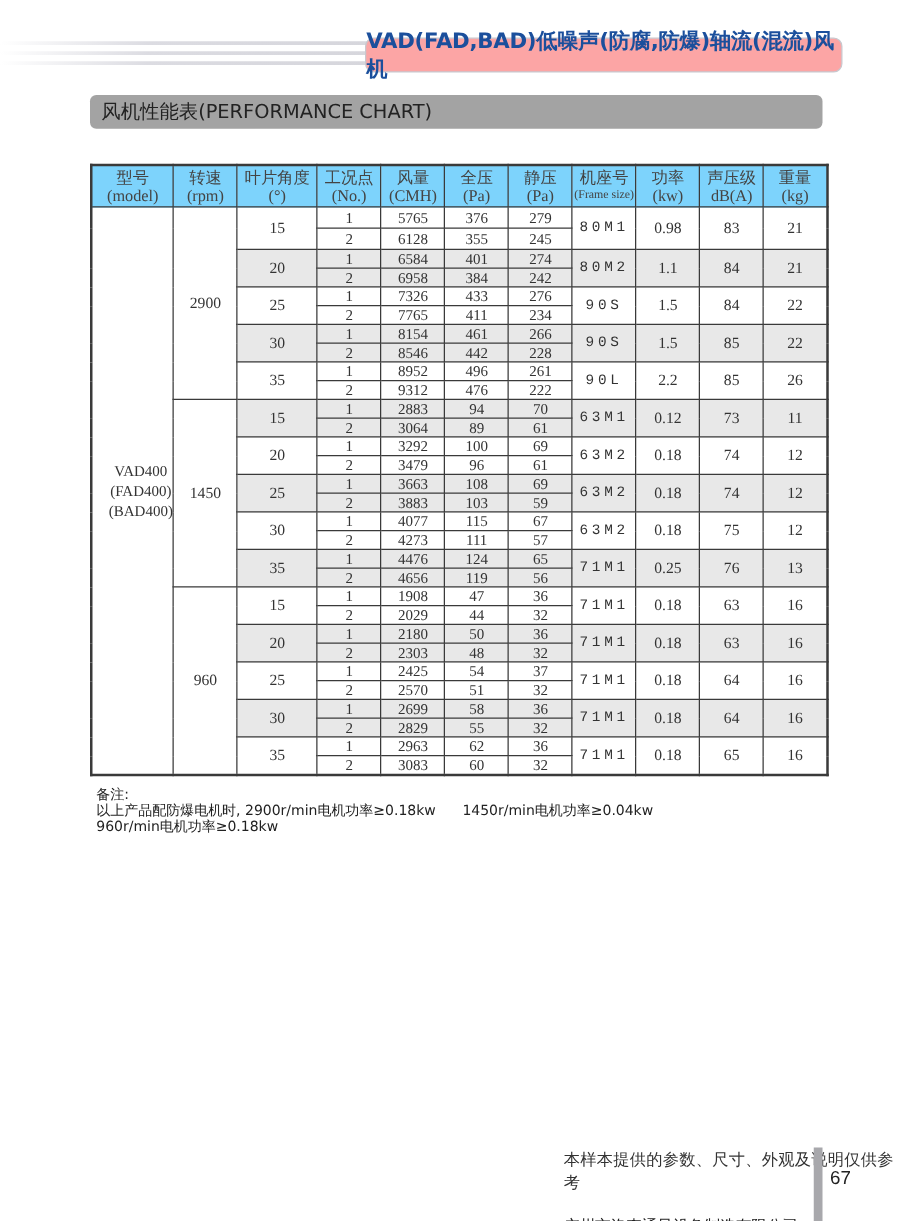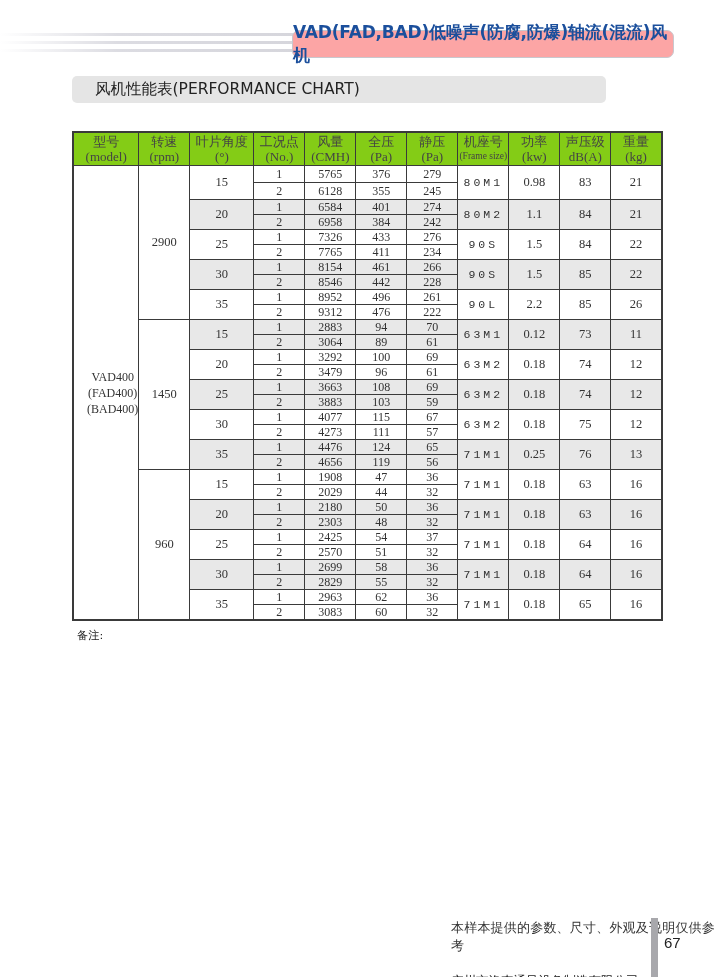--- a/index.html
+++ b/index.html
@@ -3,27 +3,27 @@
 <meta charset="utf-8">
 <style>
   html, body { margin:0; padding:0; }
   body { width:720px; height:977px; background:#ffffff; position:relative; overflow:hidden; font-family:"Liberation Sans", sans-serif; }
   .deco-lines { position:absolute; left:0; top:33px; width:294px; height:22px; }
   .deco-lines div { position:absolute; left:0; width:100%; height:3px;
     background:linear-gradient(to right, rgba(220,220,226,0) 0%, #dcdce2 40%, #d6d6dc 100%); }
   .title-box { position:absolute; left:292px; top:30px; width:382px; height:28px; border:1.5px solid #c8c8ce; border-radius:7px; background:#fca5a5;
     display:flex; align-items:center; justify-content:center; box-sizing:border-box; }
   .title-box span { color:#1b4f9c; font-weight:bold; font-size:17px; letter-spacing:-0.2px; font-family:"DejaVu Sans", sans-serif; }
-  .section-bar { position:absolute; left:72px; top:76px; width:534px; height:27px; background:#e5e5e5; border-radius:5px; box-sizing:border-box; padding-left:23px;
+  .section-bar { position:absolute; left:72px; top:76px; width:586px; height:27px; background:#a3a3a3; border-radius:5px; box-sizing:border-box; padding-left:9px;
     display:flex; align-items:center; }
   .section-bar span { font-size:15.5px; color:#222; font-family:"DejaVu Sans", sans-serif; }
   table.perf { position:absolute; left:72px; top:131px; border-collapse:collapse; font-family:"Liberation Serif", serif; color:#333; }
   table.perf th, table.perf td { border:1px solid #3a3a3a; text-align:center; padding:0; }
   table.perf { border:2px solid #3a3a3a; }
-  table.perf th { background:#84cc16; font-weight:normal; font-size:13px; line-height:15px; height:32px; color:#444; }
+  table.perf th { background:#7dd3fc; font-weight:normal; font-size:13px; line-height:15px; height:32px; color:#444; }
   table.perf th .small { font-size:9.5px; }
   table.perf td { font-size:12px; height:14px; line-height:13px; }
   table.perf td.big { font-size:12.5px; }
   table.perf td.mono { letter-spacing:3px; font-family:"Liberation Mono", monospace; font-size:11.5px; }
   tr.shade td.sh { background:#e8e8e8; }
   .notes { position:absolute; left:77px; top:629px; font-size:11.2px; line-height:13px; color:#222; font-family:"DejaVu Sans", sans-serif; }
   .notes .row { white-space:pre; }
   .footer-disclaimer { position:absolute; left:451px; top:919px; font-size:13px; color:#333; font-family:"DejaVu Sans", sans-serif; letter-spacing:0.2px; }
   .footer-company { position:absolute; left:451px; top:936px; font-size:12.5px; color:#222; font-family:"DejaVu Sans", sans-serif;margin-top:37px; }
   .page-bar { position:absolute; left:651px; top:918px; width:7px; height:59px; background:#a8a8ac; }
@@ -369,18 +369,20 @@
         <td class="sh">2</td>
         <td class="sh">3083</td>
         <td class="sh">60</td>
         <td class="sh">32</td>
       </tr>
     </tbody>
 </table>
 
 <div class="notes">
   <div class="row">备注:</div>
+  <div class="row">以上产品配防爆电机时, 2900r/min电机功率≥0.18kw      1450r/min电机功率≥0.04kw</div>
+  <div class="row">960r/min电机功率≥0.18kw</div>
 </div>
 
 <div class="footer-disclaimer">本样本提供的参数、尺寸、外观及说明仅供参考</div>
 <div class="footer-company">广州市洛森通风设备制造有限公司</div>
 <div class="page-bar"></div>
 <div class="page-num">67</div>
 
 </body></html>

